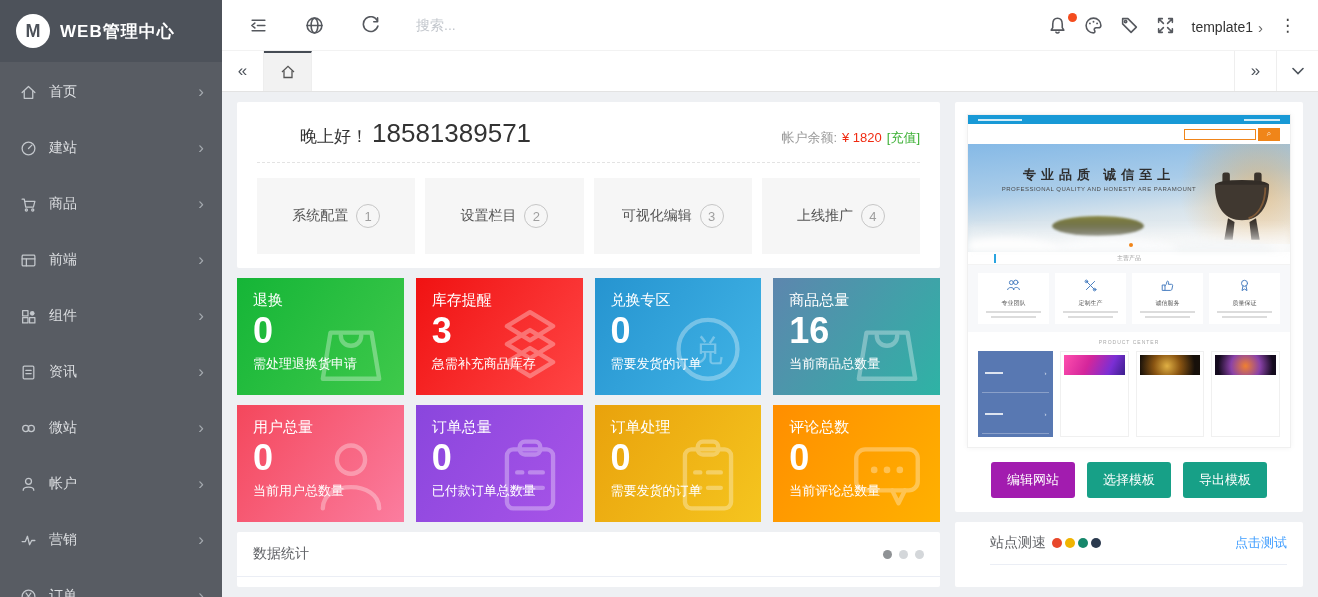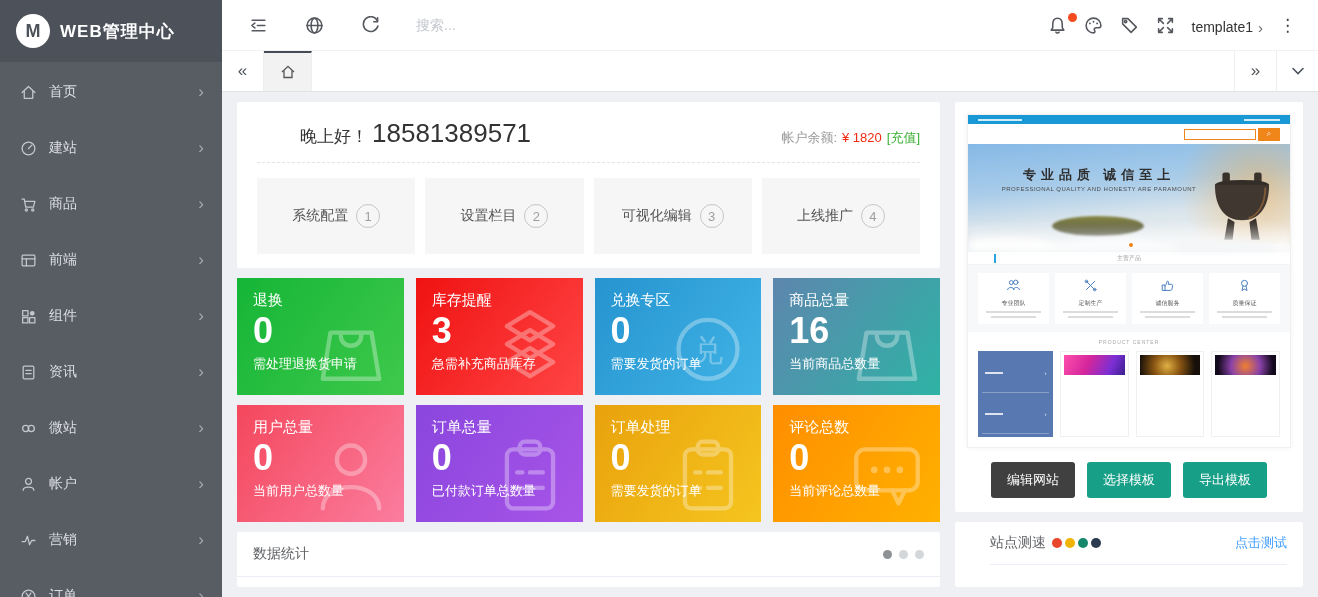--- a/index.html
+++ b/index.html
@@ -557,21 +557,21 @@
                 </div>
               <div class="ms-product">
                   <div class="ms-thumb t2"></div>
                 </div>
               <div class="ms-product">
                   <div class="ms-thumb t3"></div>
                 </div>
             </div>
           </div>
           <div class="template-buttons">
-            <button class="tpl-btn" style="background: #404040;">编辑网站</button>
+            <button class="tpl-btn" style="background: #a21caf;">编辑网站</button>
             <button class="tpl-btn" style="background: rgb(23, 160, 135);">选择模板</button>
             <button class="tpl-btn" style="background: rgb(23, 160, 135);">导出模板</button>
           </div>
         </div>
 
         <div class="card speed-card">
           <div class="speed-header">
             <span class="speed-title">站点测速</span>
             <span class="speed-dots">
               <span class="sdot" style="background: rgb(232, 71, 43);"></span>

